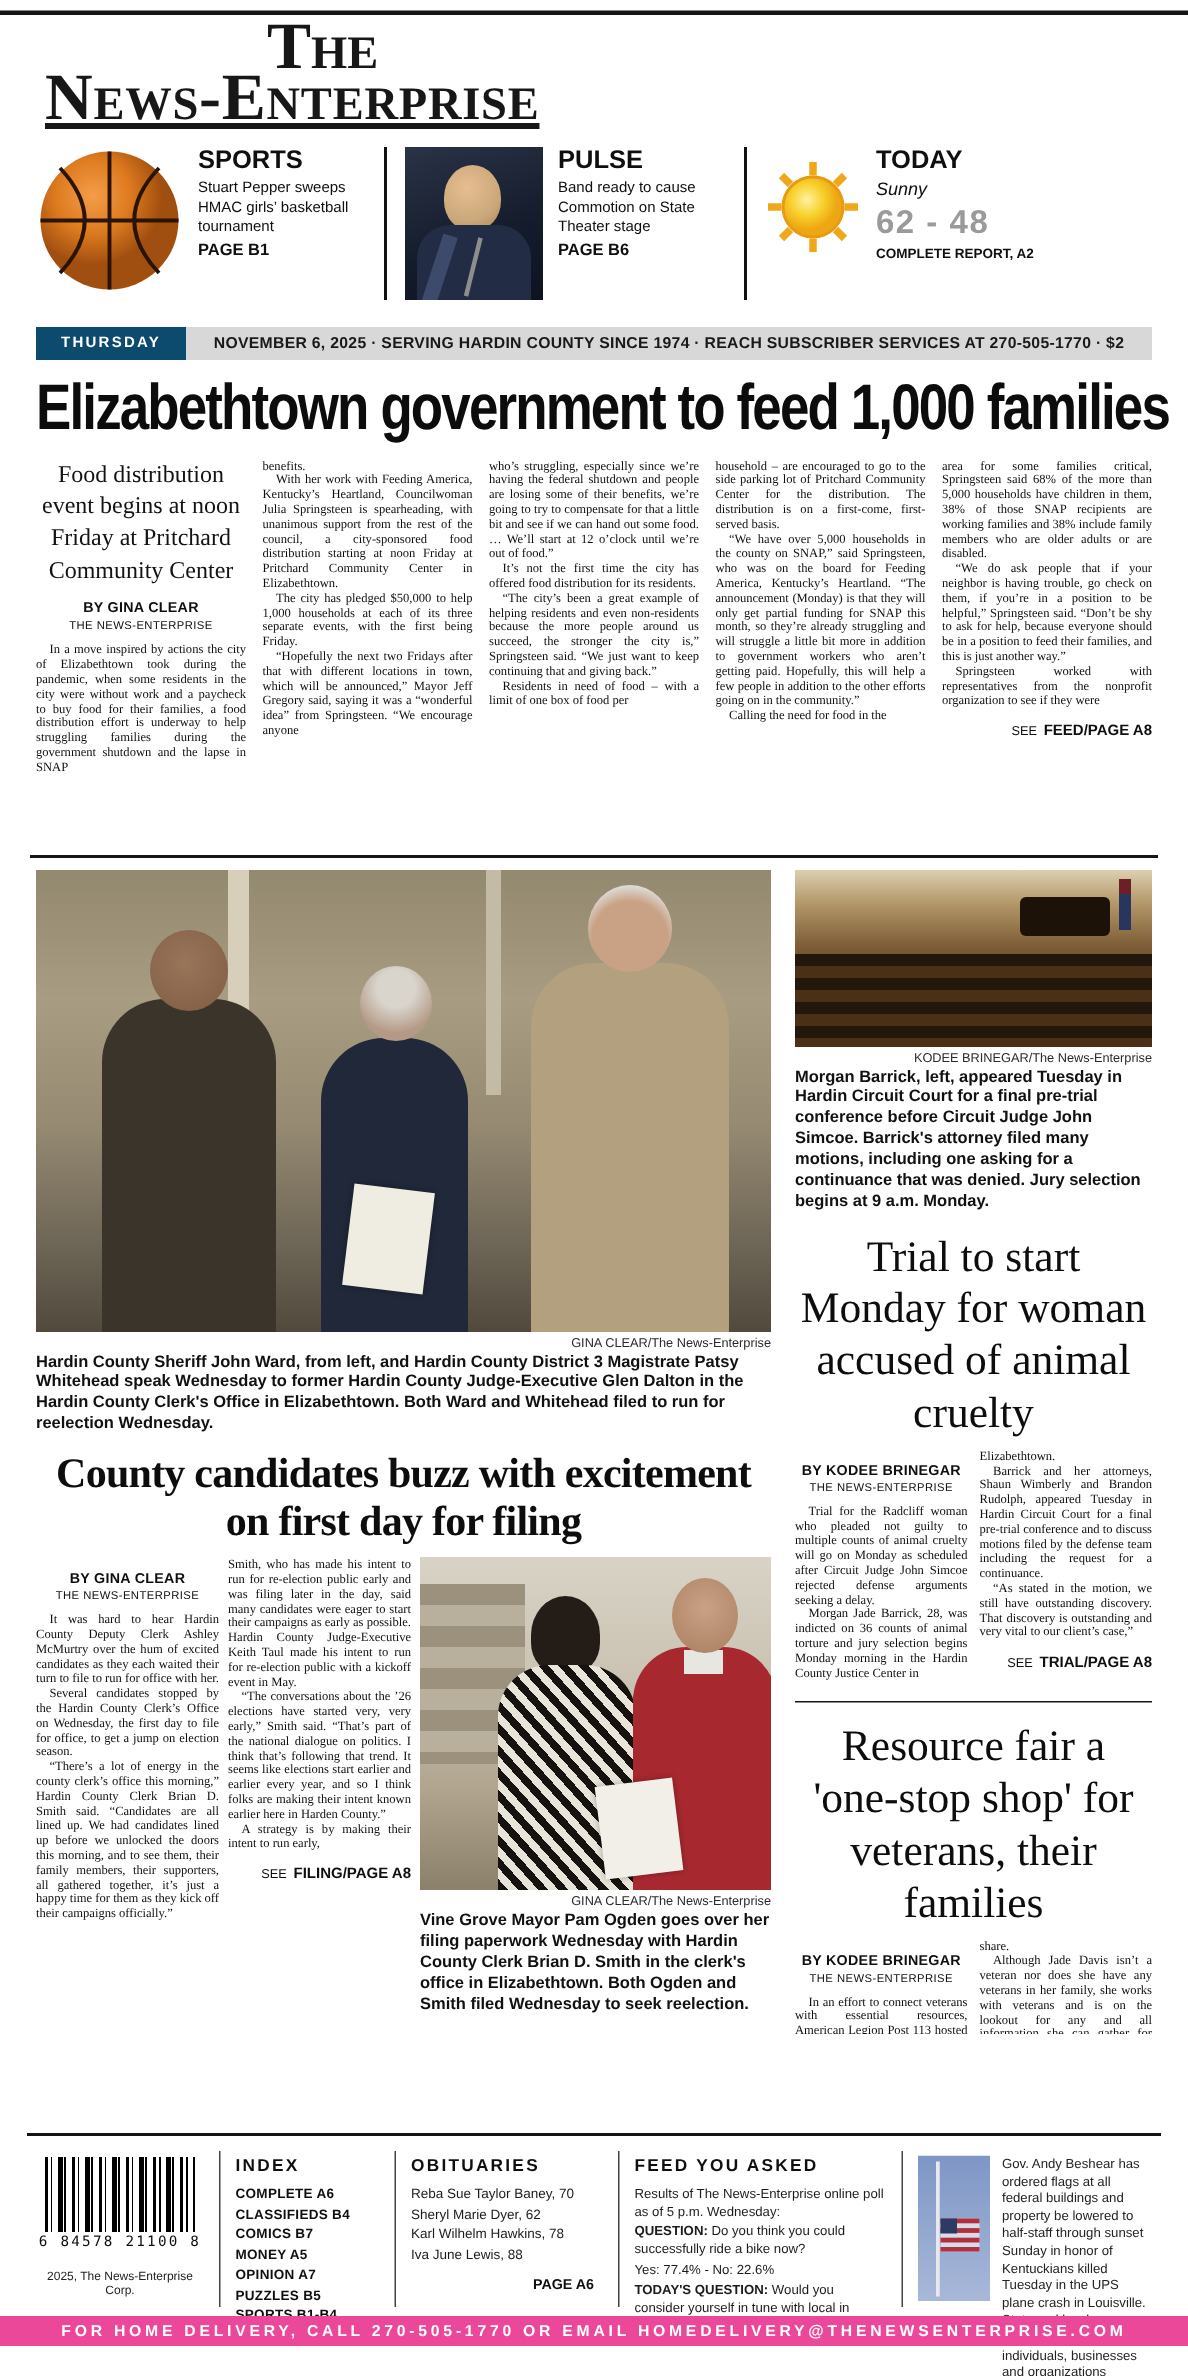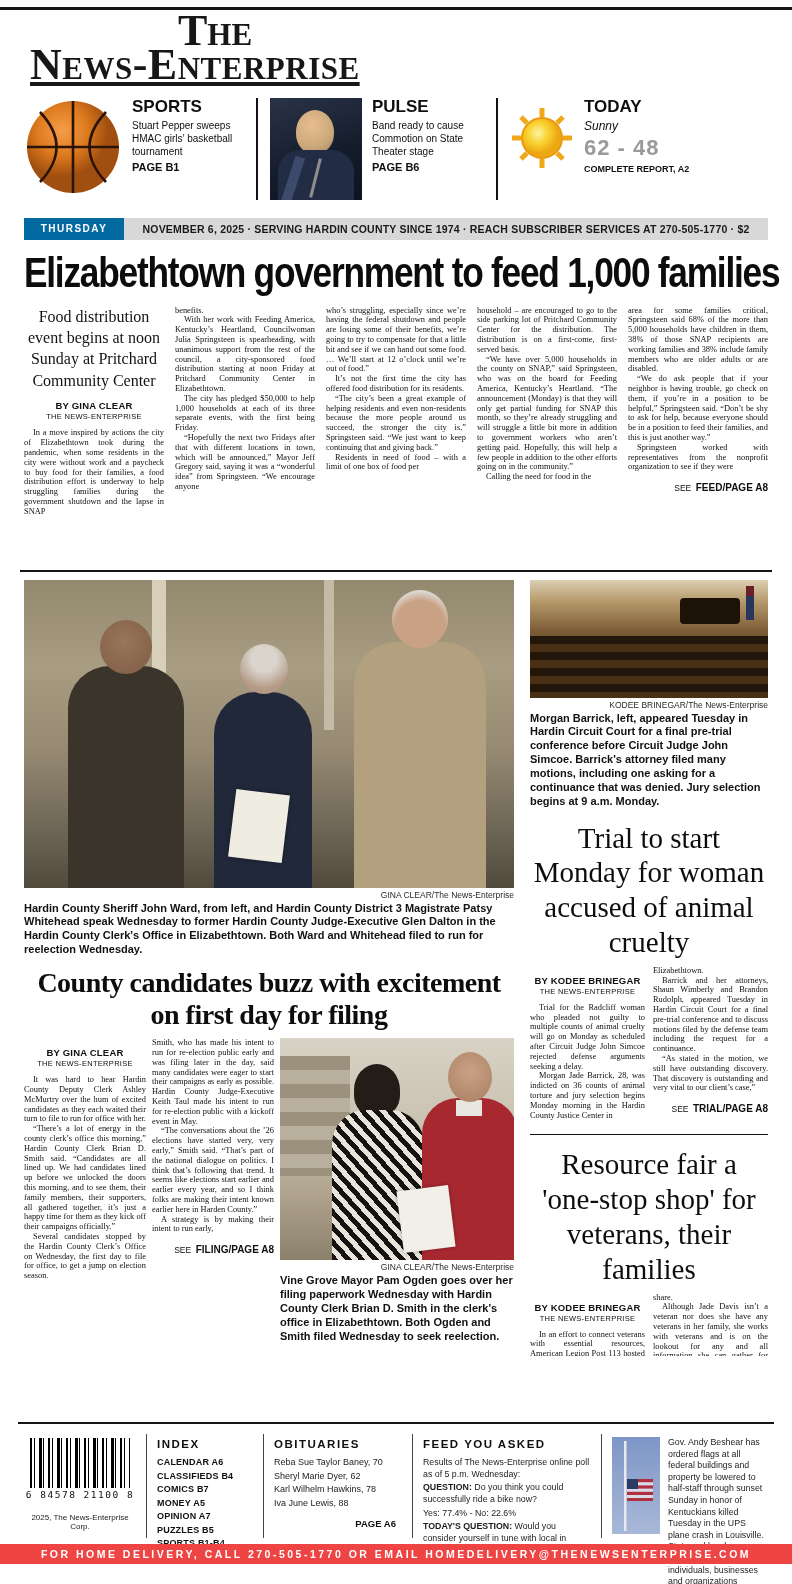--- a/index.html
+++ b/index.html
@@ -25,21 +25,21 @@
   .weather-temps { font-size:22px; font-weight:bold; color:#9a9a9a; letter-spacing:1px; }
   .weather-report { font-size:9px; font-weight:bold; margin-top:3px; }
   .pulse-photo { width:92px; height:102px; background:linear-gradient(160deg,#2a3347 0%,#141b2b 60%,#0d1320 100%); position:relative; overflow:hidden; }
   .pulse-head { position:absolute; left:26px; top:12px; width:38px; height:44px; border-radius:50% 50% 46% 46%; background:radial-gradient(circle at 40% 35%,#e7bd91,#caa87a 60%,#a9835c); }
   .pulse-body { position:absolute; left:8px; top:52px; width:76px; height:50px; border-radius:22px 22px 0 0; background:#232c45; }
   .pulse-mic { position:absolute; left:44px; top:60px; width:3px; height:40px; background:#8e8e8e; transform:rotate(14deg); }
   .pulse-strap { position:absolute; left:18px; top:58px; width:10px; height:48px; background:#3d4a6b; transform:rotate(18deg); }
 
   
   .datebar { display:flex; margin:10px 24px 0; height:22px; background:#d8d8d8; }
-  .day-badge { width:100px; background:#0369a1; color:#fff; font-size:10px; font-weight:bold; letter-spacing:1.5px;
+  .day-badge { width:100px; background:#0c4a6e; color:#fff; font-size:10px; font-weight:bold; letter-spacing:1.5px;
                display:flex; align-items:center; justify-content:center; }
   .date-info { flex:1; display:flex; align-items:center; justify-content:center; font-size:10.5px; font-weight:bold; letter-spacing:0.2px; color:#191919; }
 
   
   .lead-headline { margin:8px 24px 0; height:50px; }
   .lead-headline span { display:inline-block; font-size:43px; font-weight:bold; letter-spacing:-1.5px; white-space:nowrap;
                         transform:scaleX(0.82); transform-origin:left center; color:#0c0c0c; }
   .lead-cols { display:flex; gap:11px; margin:8px 24px 0; height:258px; overflow:hidden; }
   .lead-col { flex:1; min-width:0; }
   .deck { font-family:"Liberation Serif",serif; font-size:16px; line-height:1.34; text-align:center; color:#131313; }
@@ -126,21 +126,21 @@
   .index-list p { margin:0 0 3.5px; font-size:9px; font-weight:bold; letter-spacing:0.2px; }
   .obit-block { width:128px; }
   .obit-list p { margin:0 0 3.5px; font-size:9px; color:#1c1c1c; }
   .obit-page { text-align:right; font-weight:bold; font-size:9.5px; margin-top:10px; padding-right:6px; }
   .sya-block { width:168px; }
   .sya-block p { margin:0 0 2px; font-size:8.8px; line-height:1.33; color:#1c1c1c; }
   .blabel { font-weight:bold; }
   .flag-block { flex:1; display:flex; gap:8px; }
   .flag-photo { width:48px; height:97px; flex:0 0 auto; margin-top:3px; }
   .flag-text { flex:1; font-size:8.8px; line-height:1.32; color:#232323; margin-top:3px; }
-  .delivery { position:absolute; left:0; right:0; top:122px; height:20px; background:#ef4444; color:#fff;
+  .delivery { position:absolute; left:0; right:0; top:122px; height:20px; background:#ec4899; color:#fff;
               display:flex; align-items:center; justify-content:center; font-size:10.5px; font-weight:bold; letter-spacing:2.5px; }
 </style>
 </head>
 <body>
 
 <div class="page">
 
   <div class="top-rule"></div>
 
 
@@ -218,21 +218,21 @@
     <div class="day-badge">THURSDAY</div>
     <div class="date-info">NOVEMBER 6, 2025 · SERVING HARDIN COUNTY SINCE 1974 · REACH SUBSCRIBER SERVICES AT 270-505-1770 · $2</div>
   </div>
 
   <div class="lead-headline">
     <span>Elizabethtown government to feed 1,000 families</span>
   </div>
 
   <div class="lead-cols">
     <div class="lead-col">
-      <div class="deck">Food distribution event begins at noon Sunday at Pritchard Community Center</div>
+      <div class="deck">Food distribution event begins at noon Friday at Pritchard Community Center</div>
       <div class="byline">
         <div class="byline-by">BY GINA CLEAR</div>
         <div class="byline-org">THE NEWS-ENTERPRISE</div>
       </div>
       <div class="bodytext">
           <p>In a move inspired by actions the city of Elizabethtown took during the pandemic, when some residents in the city were without work and a paycheck to buy food for their families, a food distribution effort is underway to help struggling families during the government shutdown and the lapse in SNAP</p>
         </div>
     </div>
     <div class="lead-col">
       <div class="bodytext cont">
@@ -292,22 +292,22 @@
       <div class="cand-headline">County candidates buzz with excitement on first day for filing</div>
 
       <div class="cand-body">
         <div class="cand-col">
           <div class="byline">
             <div class="byline-by">BY GINA CLEAR</div>
             <div class="byline-org">THE NEWS-ENTERPRISE</div>
           </div>
           <div class="bodytext">
               <p>It was hard to hear Hardin County Deputy Clerk Ashley McMurtry over the hum of excited candidates as they each waited their turn to file to run for office with her.</p>
+              <p>Several candidates stopped by the Hardin County Clerk’s Office on Wednesday, the first day to file for office, to get a jump on election season.</p>
               <p>“There’s a lot of energy in the county clerk’s office this morning,” Hardin County Clerk Brian D. Smith said. “Candidates are all lined up. We had candidates lined up before we unlocked the doors this morning, and to see them, their family members, their supporters, all gathered together, it’s just a happy time for them as they kick off their campaigns officially.”</p>
-              <p>Several candidates stopped by the Hardin County Clerk’s Office on Wednesday, the first day to file for office, to get a jump on election season.</p>
             </div>
         </div>
         <div class="cand-col">
           <div class="bodytext cont">
               <p>Smith, who has made his intent to run for re-election public early and was filing later in the day, said many candidates were eager to start their campaigns as early as possible. Hardin County Judge-Executive Keith Taul made his intent to run for re-election public with a kickoff event in May.</p>
               <p>“The conversations about the ’26 elections have started very, very early,” Smith said. “That’s part of the national dialogue on politics. I think that’s following that trend. It seems like elections start earlier and earlier every year, and so I think folks are making their intent known earlier here in Harden County.”</p>
               <p>A strategy is by making their intent to run early,</p>
             </div>
           <div class="jump">
             <span class="jump-see">SEE</span>
@@ -398,21 +398,21 @@
     <div class="footer">
       <div class="barcode-block">
         <div class="barcode"></div>
         <div class="barcode-num">6 84578 21100 8</div>
         <div class="copyright">2025, The News-Enterprise Corp.</div>
       </div>
       <div class="fdiv"></div>
       <div class="index-block">
         <div class="f-title">INDEX</div>
         <div class="index-list">
-            <p>CALENDAR A6</p>
+            <p>COMPLETE A6</p>
             <p>CLASSIFIEDS B4</p>
             <p>COMICS B7</p>
             <p>MONEY A5</p>
             <p>OPINION A7</p>
             <p>PUZZLES B5</p>
             <p>SPORTS B1-B4</p>
           </div>
       </div>
       <div class="fdiv"></div>
       <div class="obit-block">

